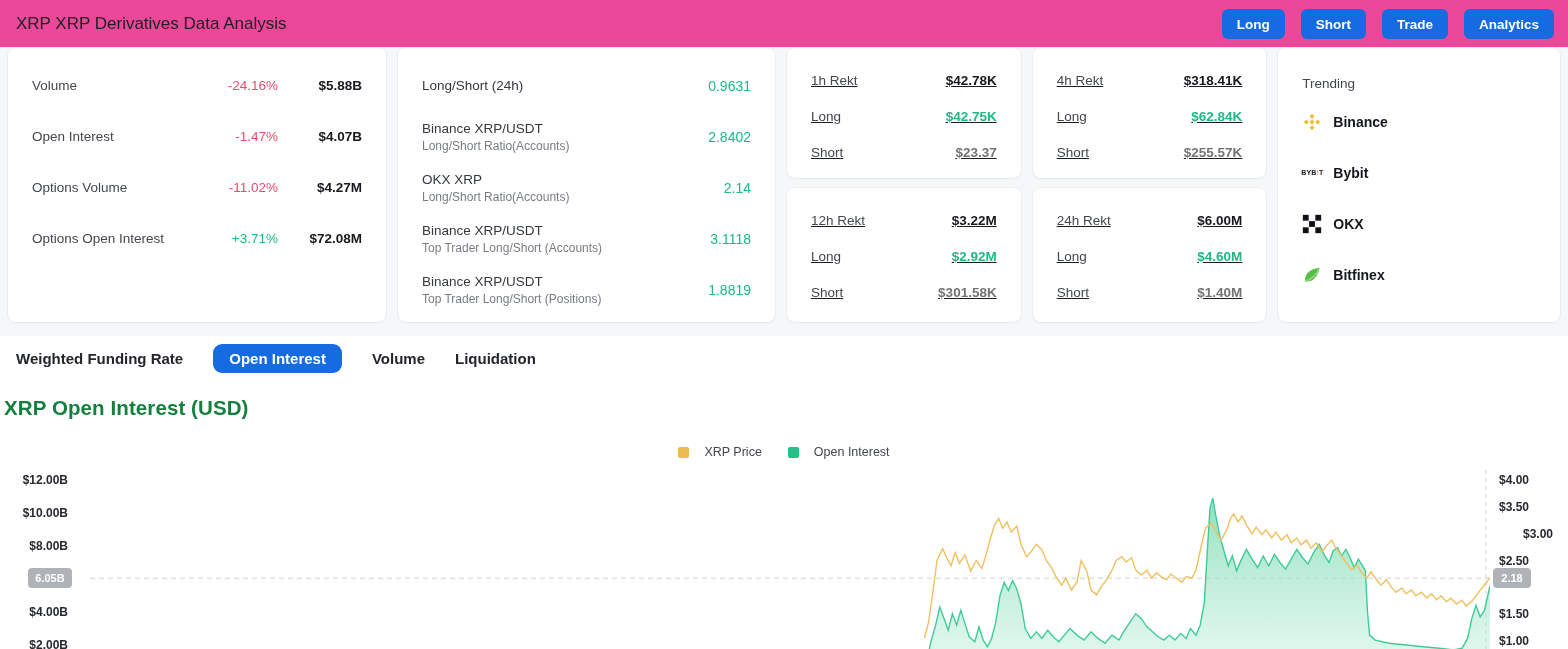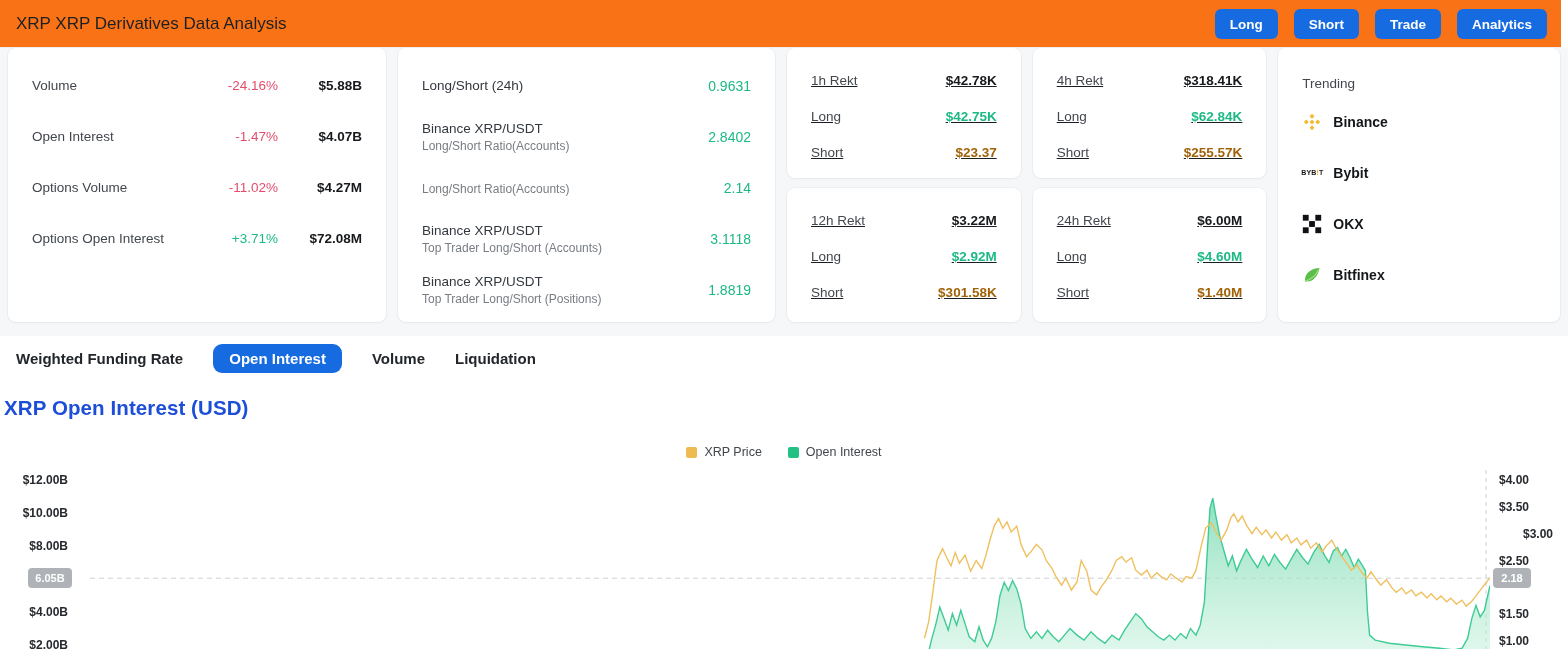--- a/index.html
+++ b/index.html
@@ -1,21 +1,21 @@
 <!DOCTYPE html>
 <html><head>
 <meta charset="utf-8">
 <style>
   * { margin:0; padding:0; box-sizing:border-box; }
   html,body { width:1568px; height:649px; overflow:hidden; background:#fff;
     font-family:"Liberation Sans", sans-serif; color:#1a1d21; }
   .page { position:absolute; inset:0; }
 
   
-  .hdr { position:absolute; top:0; left:0; right:7px; height:48px; background:#f97316;
+  .hdr { position:absolute; top:0; left:0; right:0; height:48px; background:#ec4899;
     border-bottom:1px solid #ededf0; z-index:3;text-decoration:underline; }
   .hdr-title { position:absolute; left:16px; top:0; line-height:48px; font-size:17px;
     font-weight:500; color:#1c1f24; }
   .hdr-btns { position:absolute; right:14px; top:9px; display:flex; gap:16px; }
   .hbtn { border:none; background:#176be0; color:#fff; font-weight:700; font-size:13.5px;
     height:30px; padding:0 15px; border-radius:6px; cursor:pointer;
     font-family:"Liberation Sans", sans-serif; }
 
   
   .strip { position:absolute; top:48px; left:0; right:0; height:288px; background:#f6f7f8; }
@@ -38,43 +38,43 @@
 
   .qrow { height:51px; display:flex; align-items:center; }
   .qtext { flex:1; }
   .qmain { font-size:13.5px; color:#33383e; }
   .qsub  { font-size:12px; color:#787d83; margin-top:3px; }
   .qval  { font-size:14px; font-weight:500; color:#1cb985; text-align:right; }
 
   .rrow { height:36px; display:flex; align-items:center; }
   .rlabel { flex:1; font-size:13.5px; color:#42474d; }
   .rvalue { font-size:13.5px; font-weight:600; }
-  .rvalue.plain { color:#17191c; } .rvalue.green { color:#1cb985; } .rvalue.red { color:#a16207; }
+  .rvalue.plain { color:#17191c; } .rvalue.green { color:#1cb985; } .rvalue.red { color:#737373; }
 
   .trending-title { font-size:13.5px; color:#42474d; height:20px; }
   .trow { height:51px; display:flex; align-items:center; gap:11px; cursor:pointer; }
   .ticon { width:20px; height:20px; display:flex; align-items:center; justify-content:center; }
   .ticon svg { width:20px; height:20px; }
   .tname { font-size:14px; font-weight:700; color:#14171a; }
   .bybit-txt { font-size:7px; font-weight:800; letter-spacing:0.2px; color:#15171a; }
   .bybit-i { color:#f7a600; }
 
   
   .tabs { position:absolute; top:344px; left:16px; display:flex; align-items:center; gap:30px; }
   .tab { border:none; background:none; font-family:"Liberation Sans", sans-serif;
     font-size:15px; font-weight:700; color:#22262b; cursor:pointer; padding:6px 0; }
   .tab.active { background:#176be0; color:#fff; padding:6px 16px; border-radius:9px; }
 
   .section-title { position:absolute; top:396px; left:4px; font-size:20.5px; font-weight:700;
-    color:#1d4ed8; letter-spacing:0.1px; }
+    color:#15803d; letter-spacing:0.1px; }
 
   
   .legend { position:absolute; top:445px; left:0; right:0; display:flex;
     justify-content:center; gap:26px; }
-  .litem { display:flex; align-items:center; gap:7px; cursor:pointer; }
+  .litem { display:flex; align-items:center; gap:15px; cursor:pointer; }
   .lswatch { width:11px; height:11px; border-radius:2px; display:inline-block; }
   .llabel { font-size:12.5px; color:#42464c; }
 
   
   .chart { position:absolute; top:470px; left:0; width:1568px; height:179px; }
   .plot { position:absolute; left:90px; top:0; width:1400px; height:179px; overflow:hidden; }
   .axis { position:absolute; top:0; height:179px; }
   .axis-left  { left:0; width:68px; }
   .axis-right { left:1499px; width:64px; }
   .tick { position:absolute; width:100%; font-size:12px; font-weight:700; color:#26292e;
@@ -147,20 +147,21 @@
   <div class="qrow">
     <span class="qtext">
       <div class="qmain">Binance XRP/USDT</div>
       <div class="qsub">Long/Short Ratio(Accounts)</div>
     </span>
     <span class="qval">2.8402</span>
   </div>
 
   <div class="qrow">
     <span class="qtext">
+      <div class="qmain">OKX XRP</div>
       <div class="qsub">Long/Short Ratio(Accounts)</div>
     </span>
     <span class="qval">2.14</span>
   </div>
 
   <div class="qrow">
     <span class="qtext">
       <div class="qmain">Binance XRP/USDT</div>
       <div class="qsub">Top Trader Long/Short (Accounts)</div>
     </span>

